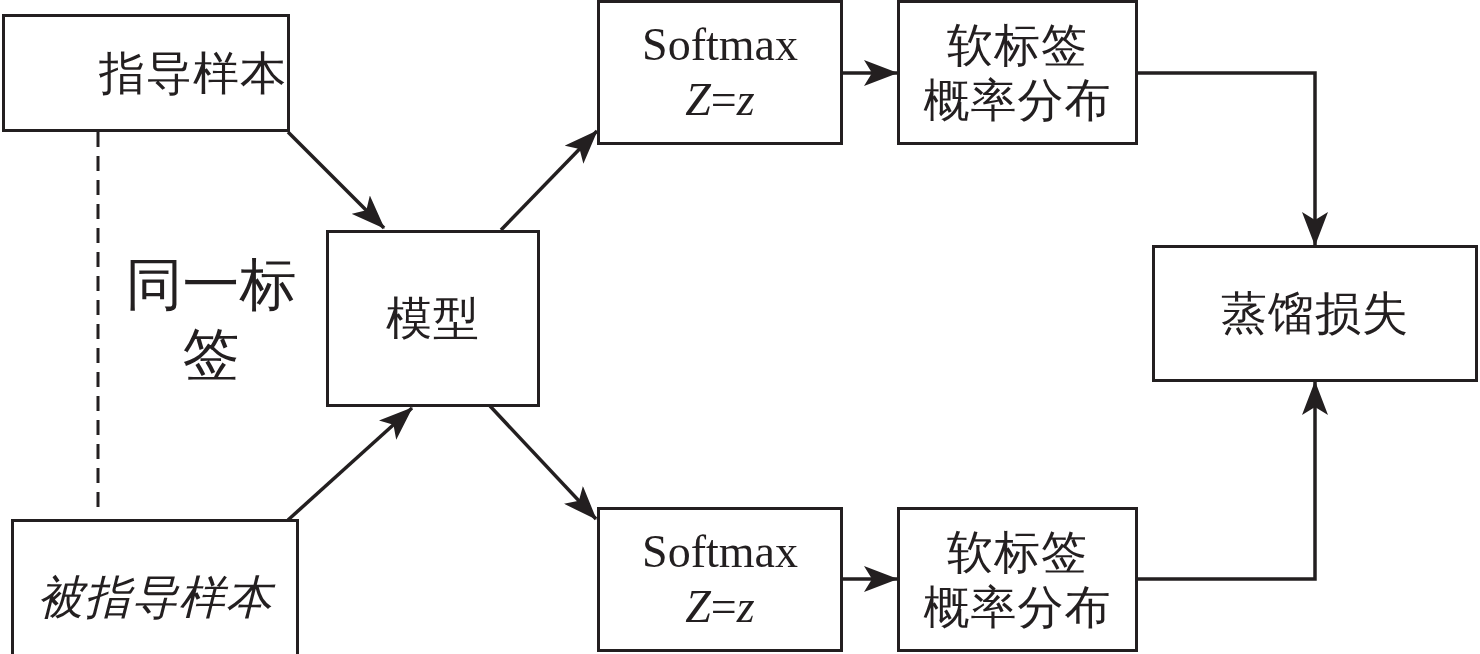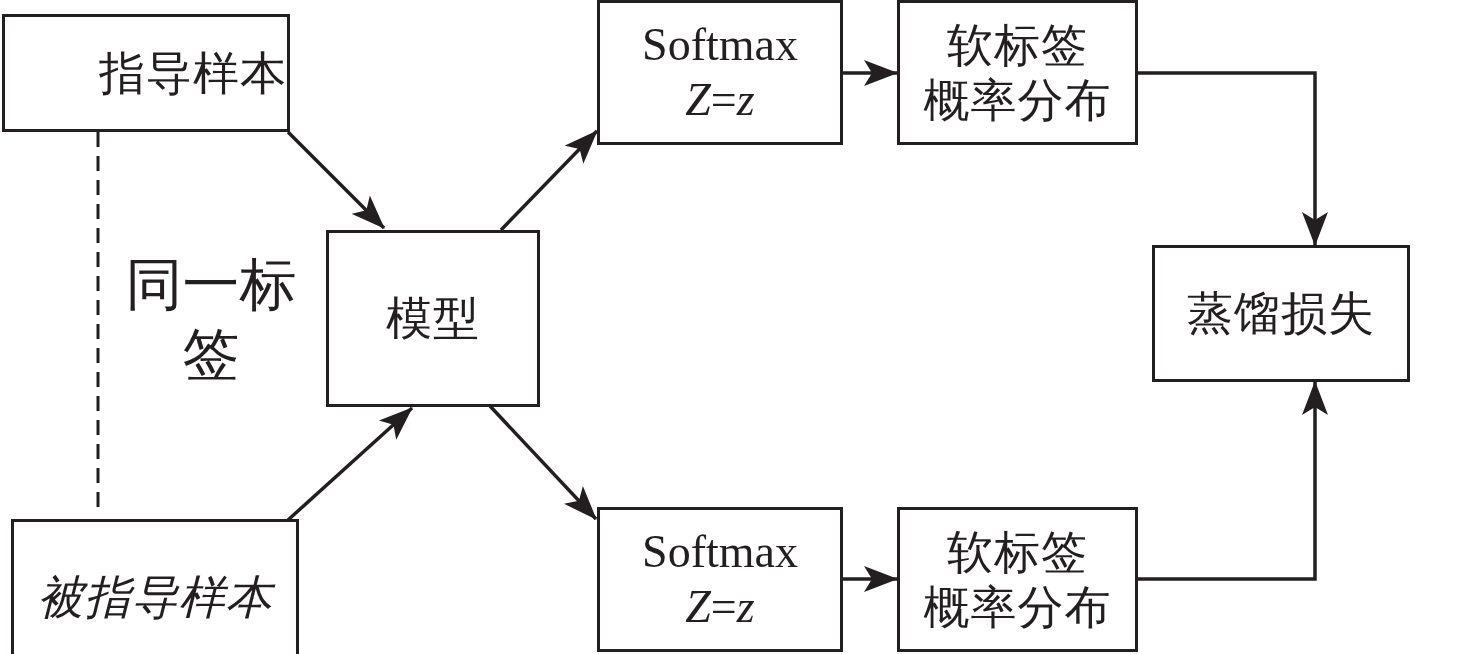--- a/index.html
+++ b/index.html
@@ -20,21 +20,21 @@
     font-family: "DejaVu Serif", "Liberation Serif", serif;
     font-size: 57px; line-height: 1.22; color: #231f20;
   }
   #b-guide     { left: 2px;    top: 14px;  width: 288px; height: 118px; align-items: flex-end; }
   #b-guided    { left: 11px;    top: 519px; width: 250px; height: 156px; font-style: italic; }
   #b-model     { left: 326px;  top: 230px; width: 214px; height: 177px; }
   #b-soft-top  { left: 597px;  top: 0px;   width: 246px; height: 145px; }
   #b-soft-bot  { left: 597px;  top: 507px; width: 246px; height: 145px; }
   #b-prob-top  { left: 897px;  top: 0px;   width: 241px; height: 145px; }
   #b-prob-bot  { left: 897px;  top: 507px; width: 241px; height: 145px; }
-  #b-loss      { left: 1152px; top: 245px; width: 258px; height: 137px; }
+  #b-loss      { left: 1152px; top: 245px; width: 326px; height: 137px; }
   #lbl-same    { left: 100px;  top: 250px; width: 222px; }
 </style>
 </head>
 <body>
 
 <div id="canvas">
   <svg width="1480" height="654" style="position:absolute;left:0;top:0">
     <defs>
       <marker id="ah" markerWidth="12" markerHeight="10" refX="11" refY="5" orient="auto" markerUnits="userSpaceOnUse" viewBox="0 0 12 10">
         <path d="M0,0 L12,5 L0,10 L3,5 Z" fill="#231f20"></path>

